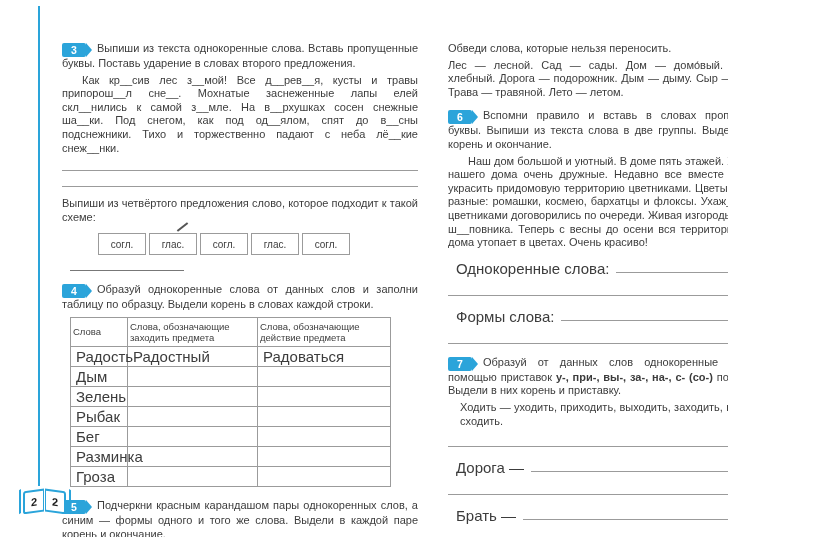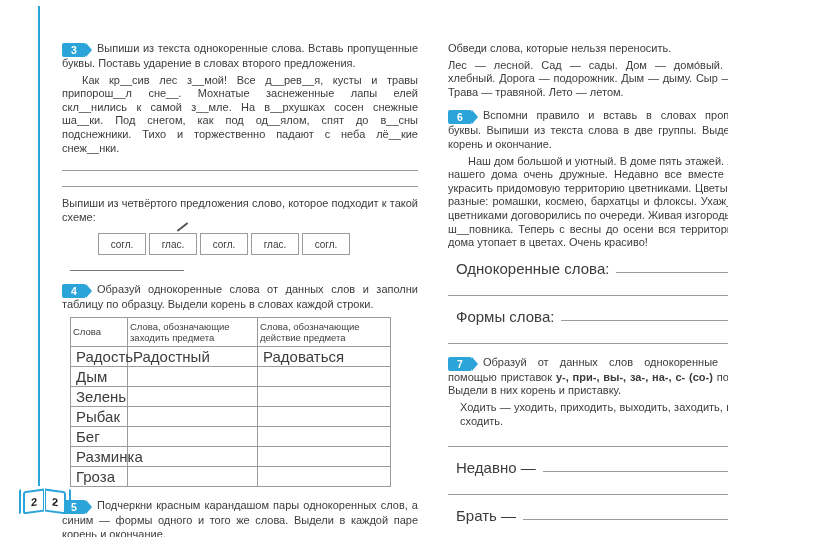--- a/index.html
+++ b/index.html
@@ -153,21 +153,21 @@
     </div>
     <div class="write-line mt3"></div>
 
     <p class="mt12"><span class="badge">7</span><span>Образуй от данных слов однокоренные слова с помощью приставок </span><b class="pref">у-, при-, вы-, за-, на-, с- (со-)</b><span> по образцу. Выдели в них корень и приставку.</span></p>
 
     <p class="example mt3">Ходить — уходить, приходить, выходить, заходить, находить, сходить.</p>
 
     <div class="write-line mt3"></div>
 
     <div class="fill-row mt12">
-      <span class="lbl">Недавно —</span>
+      <span class="lbl">Дорога —</span>
       <span class="fill"></span>
     </div>
     <div class="write-line mt3"></div>
 
     <div class="fill-row mt12">
       <span class="lbl">Брать —</span>
       <span class="fill"></span>
     </div>
     <div class="write-line mt3"></div>
 

